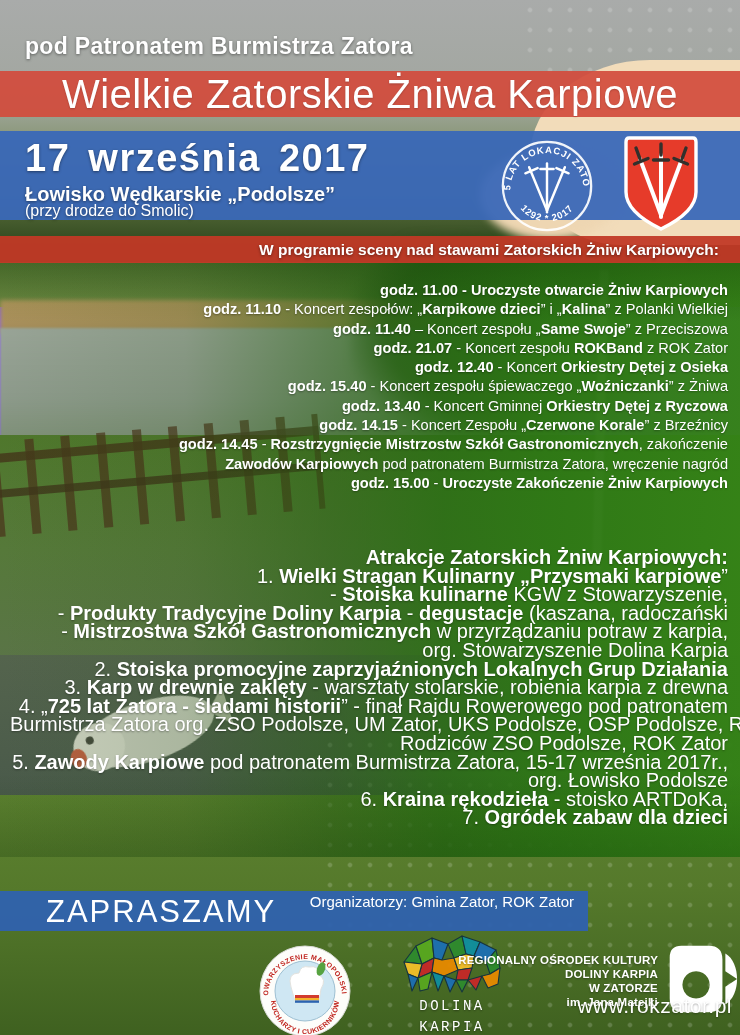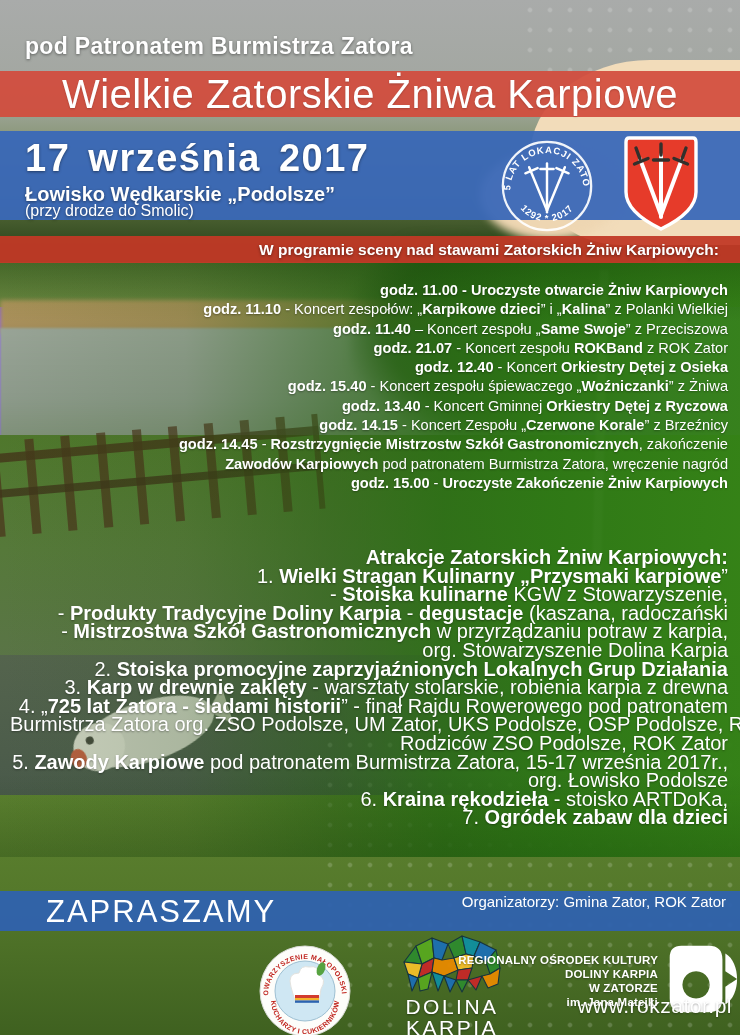--- a/index.html
+++ b/index.html
@@ -54,28 +54,28 @@
     display:flex;align-items:center;justify-content:flex-end;padding-right:21px;}
   .program-strip .t{font-size:15.5px;font-weight:700;}
   .program-block{position:absolute;z-index:2;left:10px;top:281px;width:718px;text-align:right;
     font-size:14.6px;line-height:19.3px;}
   .attractions-block{position:absolute;z-index:2;left:10px;top:548px;width:718px;text-align:right;
     font-size:20px;line-height:18.6px;}
   .program-block div,.attractions-block div{white-space:nowrap;}
   .b{font-weight:700;}
   .rich{text-shadow:0 1px 2px rgba(0,0,0,.35);}
   
-  .invite-banner{position:absolute;z-index:2;left:0;top:891px;width:740px;height:40px;background:rgba(48,98,173,.96);}
+  .invite-banner{position:absolute;z-index:2;left:0;top:891px;width:588px;height:40px;background:rgba(48,98,173,.96);}
   .invite-banner .headline{position:absolute;left:46px;top:3px;font-size:31px;font-weight:400;letter-spacing:2px;}
   .invite-banner .org{position:absolute;right:14px;top:2px;text-align:right;font-size:15px;line-height:18.5px;font-weight:400;}
   
   .chef-logo{position:absolute;z-index:2;left:259px;top:945px;width:92px;height:92px;}
   .dk-logo{position:absolute;z-index:2;left:396px;top:934px;width:112px;text-align:center;}
   .dk-logo svg{display:block;margin:0 auto;}
-  .dk-name{font-family:Liberation Sans, sans-serif;font-size:21px;letter-spacing:2.5px;line-height:21px;color:#fff;text-shadow:0 1px 2px rgba(0,0,0,.4);}
+  .dk-name{font-family:Liberation Mono, monospace;font-size:14px;letter-spacing:2.5px;line-height:21px;color:#fff;text-shadow:0 1px 2px rgba(0,0,0,.4);}
   .rok-text{position:absolute;z-index:2;right:82px;top:953px;text-align:right;font-size:11.5px;font-weight:700;line-height:14px;letter-spacing:.2px;text-shadow:0 1px 2px rgba(0,0,0,.35);}
   .rok-text .sub{font-weight:700;}
   .rok-logo{position:absolute;z-index:2;left:658px;top:938px;width:82px;height:82px;}
   .rok-url{position:absolute;z-index:2;right:8px;top:994px;font-size:21px;font-weight:500;letter-spacing:.5px;text-shadow:0 1px 2px rgba(0,0,0,.35);}
 </style>
 </head>
 <body>
 
 <div class="poster">
 

